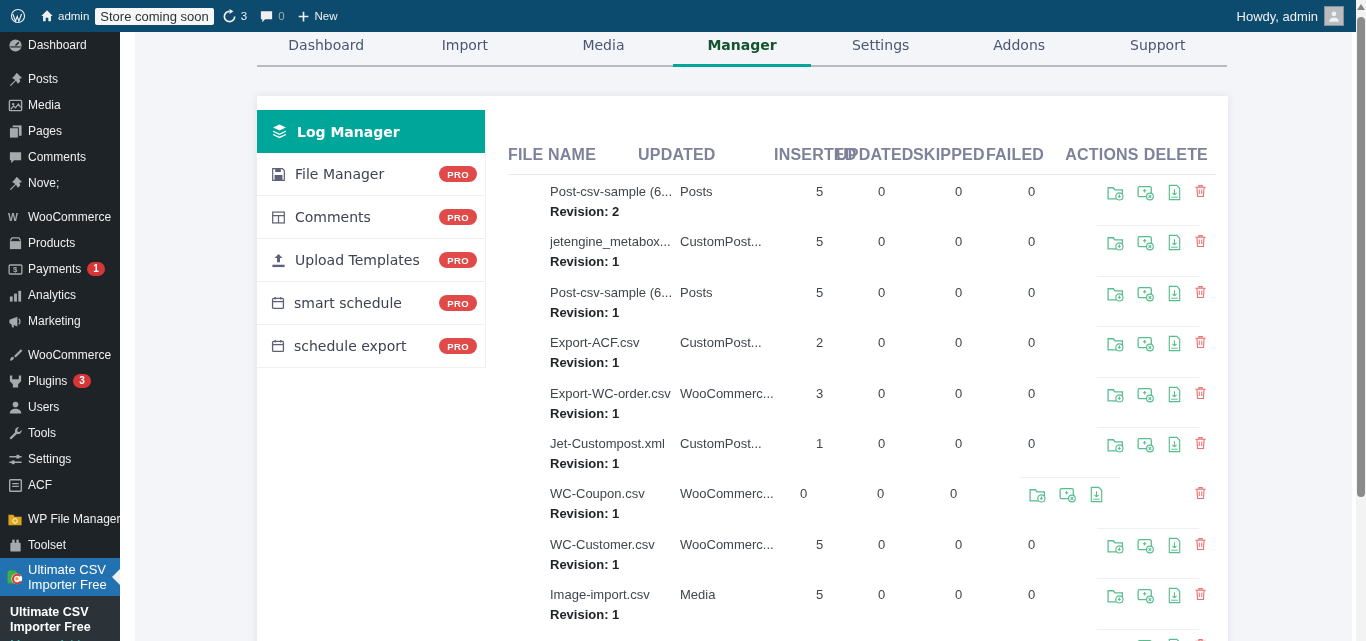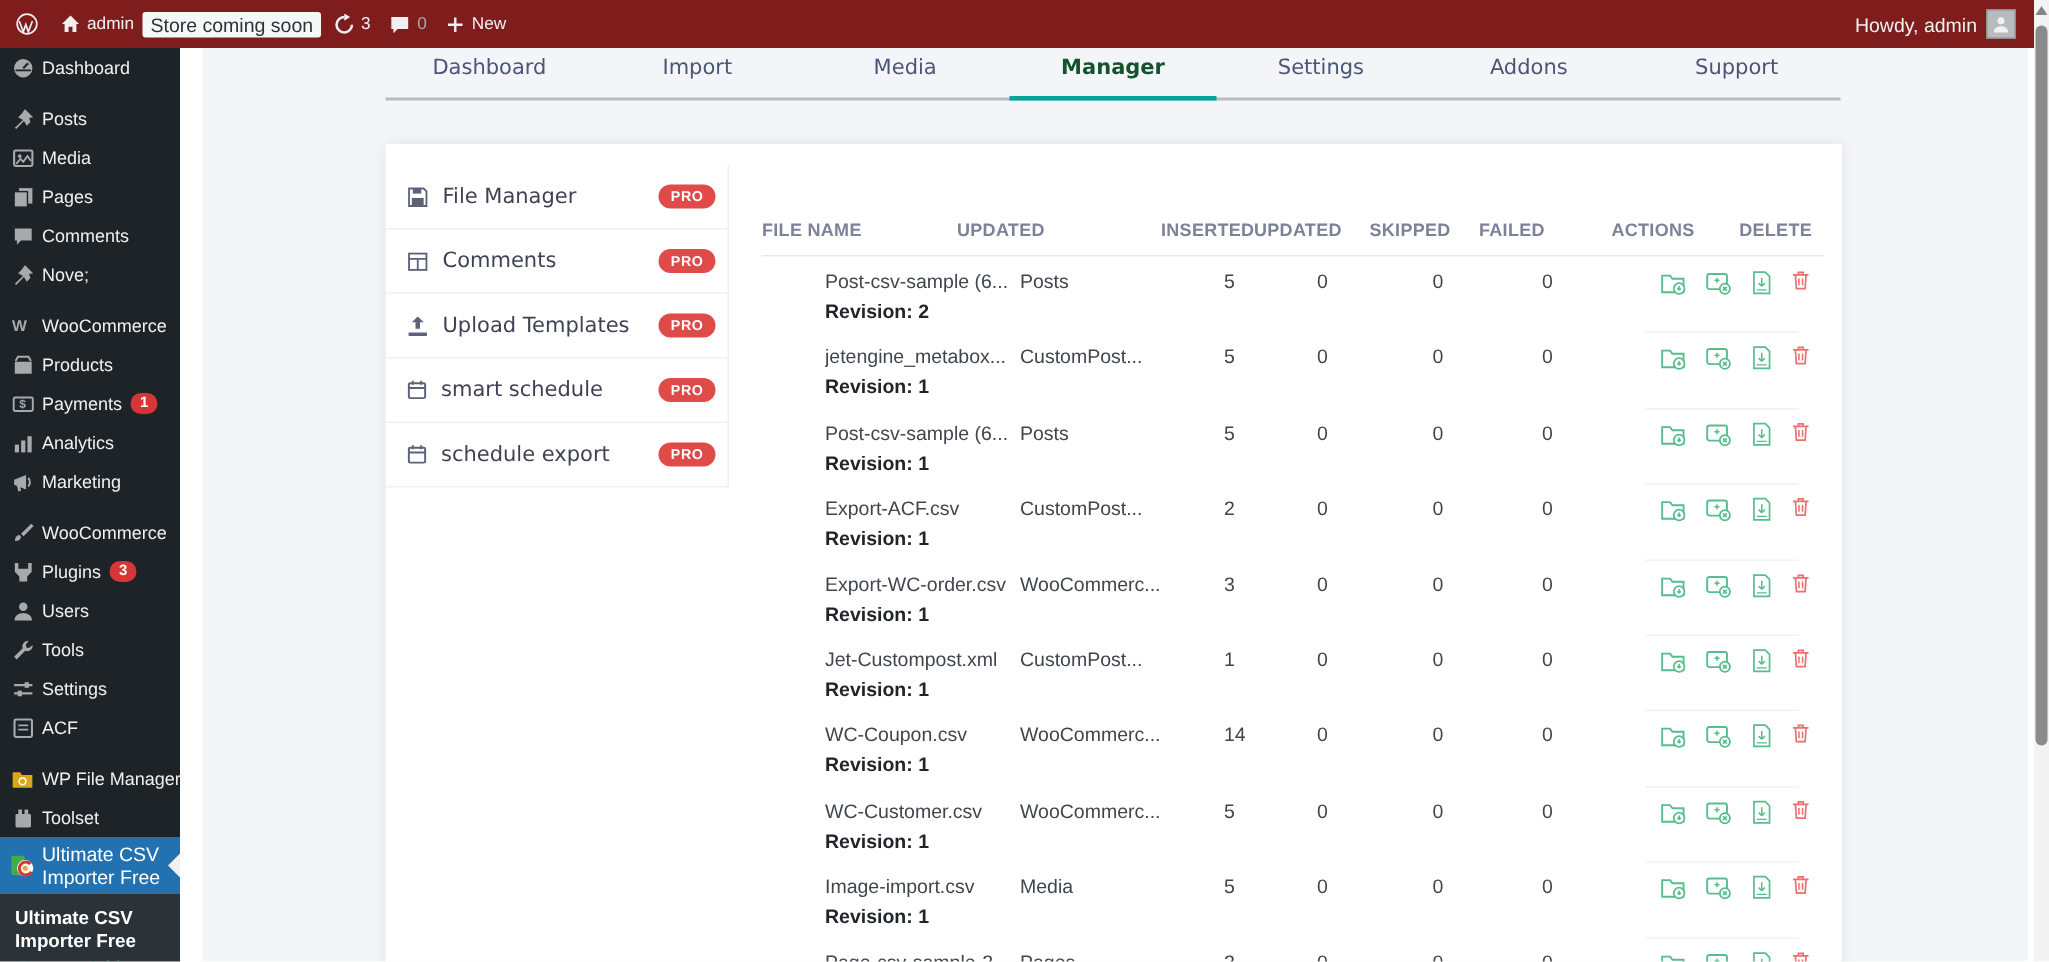--- a/index.html
+++ b/index.html
@@ -1,20 +1,20 @@
 <!DOCTYPE html>
 <html><head>
 <meta charset="utf-8">
 <style>
   * { margin:0; padding:0; box-sizing:border-box; }
   html,body { width:1366px; height:641px; overflow:hidden; background:#fff; font-family:"Liberation Sans",sans-serif; }
   body { position:relative; }
 
   
-  #adminbar { position:absolute; left:0; top:0; width:1356px; height:32px; background:#7f1d1d; display:flex; align-items:center; color:#f0f0f1; z-index:50; }
+  #adminbar { position:absolute; left:0; top:0; width:1356px; height:32px; background:#0c4a6e; display:flex; align-items:center; color:#f0f0f1; z-index:50; }
   .ab-item { display:flex; align-items:center; height:32px; padding:0 6px; font-size:11.5px; color:#f0f0f1; }
   .ab-item svg { display:block; }
   #ab-wplogo { padding:0 10px; color:#f0f0f1; }
   #ab-wplogo svg { width:16px; height:16px; }
   #ab-site { gap:4px; font-weight:400; padding:0 4px; }
   #ab-badge { background:#f6f7f7; color:#2c3338; font-size:13px; padding:2px 5px; border-radius:2px; margin:0 2px; height:auto; line-height:13px; }
   .ab-count { margin-left:4px; }
   #ab-comments .ab-count { color:#a7aaad; }
   #ab-new { gap:5px; }
   #ab-spacer { flex:1; }
@@ -59,21 +59,21 @@
   .nav-item { position:relative; height:43px; display:flex; align-items:center; padding:0 10px 0 14px; border-bottom:1px solid #eef0f5; font-family:"DejaVu Sans",sans-serif; font-size:14px; color:#3f4254; cursor:pointer; }
   .nav-icon { margin-right:9px; color:#5e6278; display:flex; align-items:center; flex:none; }
   .nav-icon svg { display:block; }
   .nav-item.active { background:#00a699; color:#fff; font-weight:bold; border-bottom:none; }
   .nav-item.active .nav-icon { color:#fff; }
   .pro-pill { margin-left:auto; margin-right:-2px; background:#e04b4a; color:#fff; font-family:"Liberation Sans",sans-serif; font-size:9.5px; font-weight:bold; letter-spacing:.4px; padding:2.5px 8px; border-radius:9px; }
 
   
   #tablewrap { position:absolute; left:251px; top:0; width:708px; }
   .thead { display:flex; padding-top:50px; padding-bottom:10px; border-bottom:1px solid #e7ebf0; }
-  .th { font-size:12px; font-weight:bold; color:#7e8299; letter-spacing:.2px; }
+  .th { font-size:16px; font-weight:bold; color:#7e8299; letter-spacing:.2px; }
   .c0 { width:130px; } .c1 { width:120px; } .c2 { width:78px;padding-left:16px; } .c3 { width:77px; } .c4 { width:73px; } .c5 { width:76px; }
   .c6 { width:80px; text-align:center; }
   .c7 { flex:1; text-align:right; padding-right:8px; }
   .trow { display:flex; height:50.4px;margin-left:42px; }
   .td { padding-top:9px; font-size:13px; color:#40464d; }
   .td .file-line { white-space:nowrap; overflow:hidden; max-width:126px; }
   .td .rev-line { margin-top:5px; font-weight:bold; color:#212529; }
   .td.c6 { position:relative; display:flex; justify-content:center; gap:11px; padding-top:8px; }
   .trow:not(:first-child) .td.c6::before { content:""; position:absolute; top:0; left:-7px; right:-15px; height:1px; background:#edf2f7; }
   .act-icon { color:#57bd8d; cursor:pointer; }
@@ -341,20 +341,29 @@
     <div class="tab">Import</div>
     <div class="tab">Media</div>
     <div class="tab active">Manager</div>
     <div class="tab">Settings</div>
     <div class="tab">Addons</div>
     <div class="tab">Support</div>
   </div>
 
 <div id="card">
   <div id="panel-nav">
+      <div class="nav-item active">
+        <span class="nav-icon">
+          <svg width="17" height="17" viewBox="0 0 16 16">
+            <path d="M8 1.5l6 2.8-6 2.8-6-2.8z" fill="currentColor"></path>
+            <path d="M2 7.8l6 2.8 6-2.8M2 10.8l6 2.8 6-2.8" stroke="currentColor" fill="none" stroke-width="1.2"></path>
+          </svg>
+        </span>
+        <span>Log Manager</span>
+      </div>
       <div class="nav-item">
         <span class="nav-icon">
           <svg width="15" height="15" viewBox="0 0 16 16">
             <path d="M1.8 1.8h10.4l2 2v10.4H1.8z" fill="none" stroke="currentColor" stroke-width="1.3"></path>
             <rect x="4.5" y="1.8" width="6" height="3.6" fill="currentColor"></rect>
             <rect x="3.8" y="8.5" width="8.4" height="5.7" fill="currentColor"></rect>
           </svg>
         </span>
         <span>File Manager</span>
         <span class="pro-pill">PRO</span>
@@ -671,21 +680,20 @@
               </svg>
             </span>
           </div>
         </div>
         <div class="trow">
           <div class="td c0">
             <div class="file-line">WC-Coupon.csv</div>
             <div class="rev-line">Revision: 1</div>
           </div>
           <div class="td c1">WooCommerc...</div>
-          <div class="td c2">14</div>
           <div class="td c3">0</div>
           <div class="td c4">0</div>
           <div class="td c5">0</div>
           <div class="td c6">
             <span class="act-icon">
               <svg width="19" height="19" viewBox="0 0 18 18">
                 <path d="M2 4.5h5l1.5 2H15.5V15H2z" fill="none" stroke="currentColor" stroke-width="1.2"></path>
                 <circle cx="12.7" cy="12.7" r="3.4" fill="#fff" stroke="currentColor" stroke-width="1.1"></circle>
                 <path d="M12.7 11v2.6m0 0l-1.1-1.1m1.1 1.1l1.1-1.1" stroke="currentColor" stroke-width="1" fill="none"></path>
               </svg>

